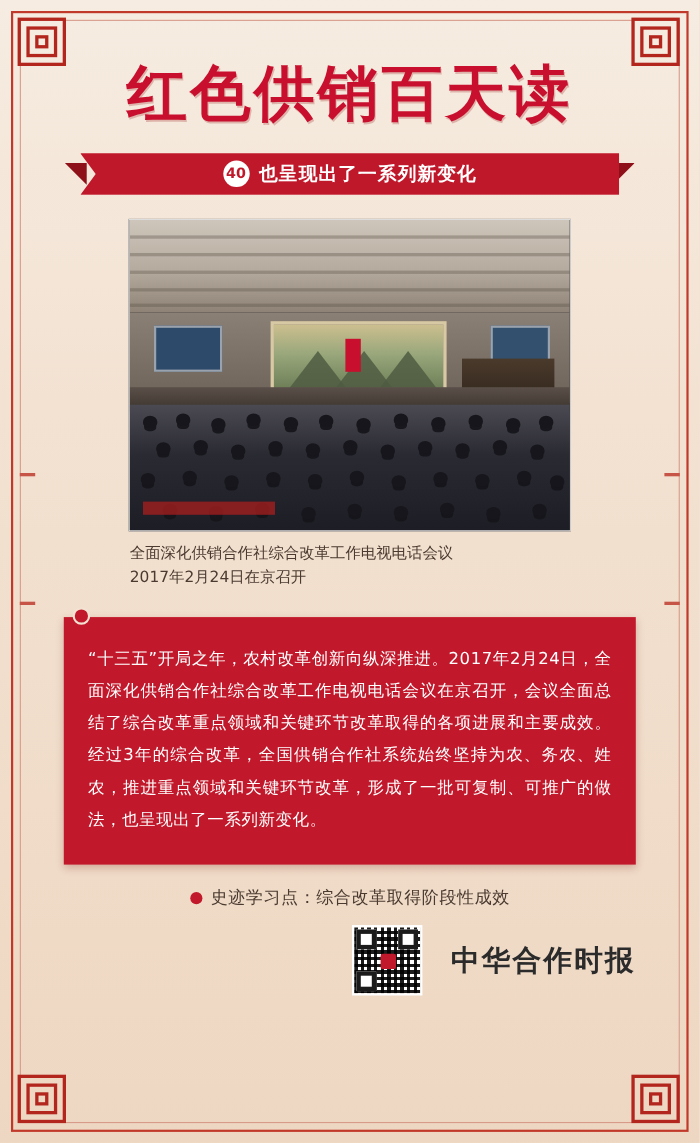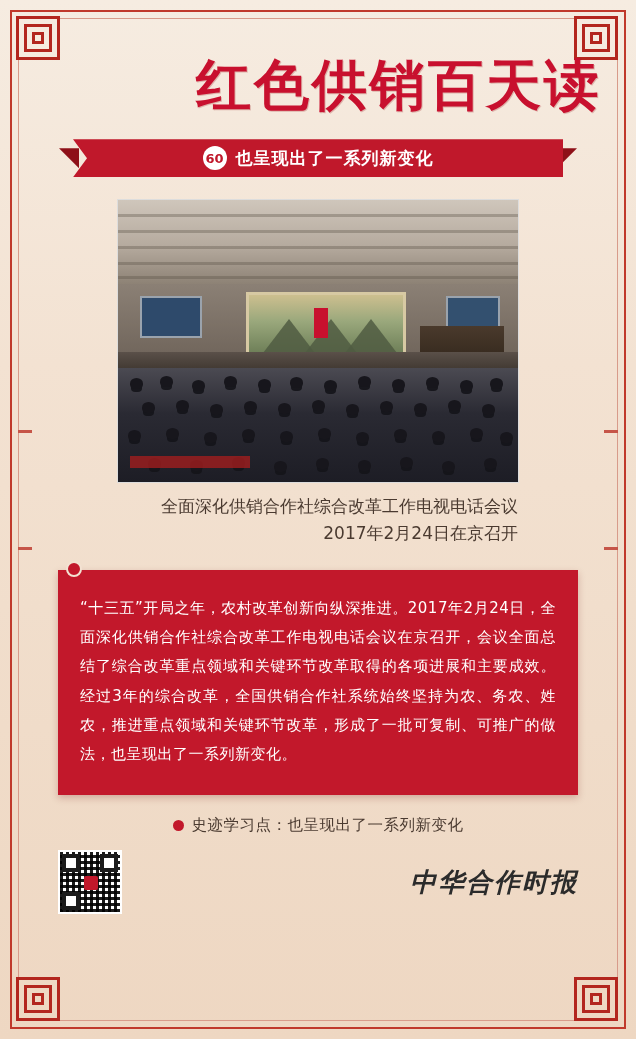--- a/index.html
+++ b/index.html
@@ -65,21 +65,21 @@
 
   .content {
     position: absolute;
     left: 34px;
     top: 28px;
     width: 568px;
     box-sizing: border-box;
   }
 
   .title {
-    text-align: right;
+    text-align: center;
     color: #c8102e;
     font-size: 55px;
     font-weight: bold;
     letter-spacing: 3px;
     line-height: 1.15;
     margin-top: 26px;
     font-family: "DejaVu Sans", "Liberation Sans", sans-serif;
     text-shadow: 1px 1px 0 rgba(150,20,20,.25);
   }
 
@@ -203,23 +203,23 @@
   }
   .ph-banner {
     position: absolute; left: 12px; bottom: 14px; width: 120px; height: 12px;
     background: rgba(170,30,30,.75);
   }
 
   .caption {
     margin: 10px auto 0 auto;
     width: 400px;
     color: #4a3a30;
-    font-size: 17px;
+    font-size: 14px;
     line-height: 1.55;
-    text-align: right;
+    text-align: left;
   }
 
   .red-box {
     position: relative;
     margin: 24px auto 0 auto;
     width: 520px;
     background: #c2182b;
     padding: 24px 22px 26px 22px;
     box-sizing: border-box;
     box-shadow: 0 3px 7px rgba(120,20,20,.25);
@@ -259,23 +259,22 @@
     color: #4a3a30;
     font-size: 15.5px;
     letter-spacing: .5px;
   }
 
   .bottom-row {
     margin: 14px auto 0 auto;
     width: 520px;
     display: flex;
     align-items: center;
-    justify-content: space-between;
+    justify-content: flex-end;
     gap: 26px;
-    font-style: italic;
   }
   .qr {
     width: 64px;
     height: 64px;
     background:
       repeating-linear-gradient(0deg, #1b1b1b 0 3px, transparent 3px 6px),
       repeating-linear-gradient(90deg, #1b1b1b 0 3px, #ffffff 3px 6px);
     background-blend-mode: multiply;
     border: 2px solid #ffffff;
     position: relative;
@@ -336,21 +335,21 @@
   <div class="side-orn" style="right:18px; top:430px;"></div>
 
   <div class="content">
 
     <div class="title">红色供销百天读</div>
 
     <div class="ribbon-wrap">
       <div class="ribbon-tail-l"></div>
       <div class="ribbon-tail-r"></div>
       <div class="ribbon">
-        <span class="badge-num">60</span>
+        <span class="badge-num">40</span>
         <span class="ribbon-text">也呈现出了一系列新变化</span>
       </div>
     </div>
 
     <div class="photo">
       <div class="ph-ceiling">
         <div class="slat" style="top:14px"></div>
         <div class="slat" style="top:30px"></div>
         <div class="slat" style="top:46px"></div>
         <div class="slat" style="top:62px"></div>
@@ -423,21 +422,21 @@
       <div>2017年2月24日在京召开</div>
     </div>
 
     <div class="red-box">
       <div class="pin"></div>
       <div class="red-box-text">“十三五”开局之年，农村改革创新向纵深推进。2017年2月24日，全面深化供销合作社综合改革工作电视电话会议在京召开，会议全面总结了综合改革重点领域和关键环节改革取得的各项进展和主要成效。经过3年的综合改革，全国供销合作社系统始终坚持为农、务农、姓农，推进重点领域和关键环节改革，形成了一批可复制、可推广的做法，也呈现出了一系列新变化。</div>
     </div>
 
     <div class="footnote">
       <span class="dot-red"></span>
-      <span class="footnote-text">史迹学习点：也呈现出了一系列新变化</span>
+      <span class="footnote-text">史迹学习点：综合改革取得阶段性成效</span>
     </div>
 
     <div class="bottom-row">
       <div class="qr">
         <div class="eye tl"></div>
         <div class="eye tr"></div>
         <div class="eye bl"></div>
         <div class="qcenter"></div>
       </div>
       <div class="brand">中华合作时报</div>

